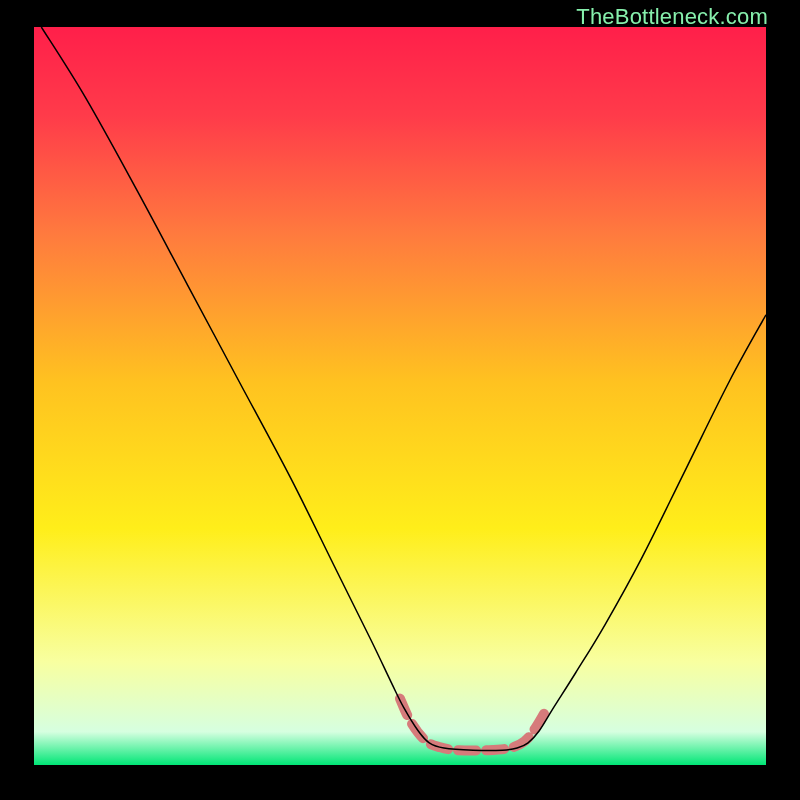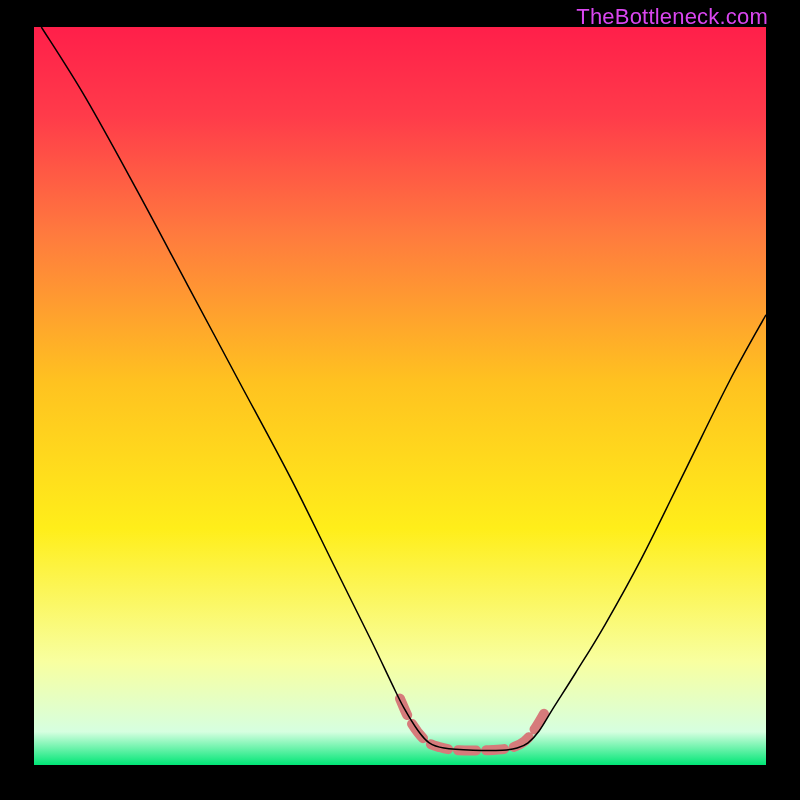--- a/index.html
+++ b/index.html
@@ -14,21 +14,21 @@
   .container {
     position: relative;
     width: 800px;
     height: 800px;
     background: #000;
   }
   .watermark {
     position: absolute;
     top: 4px;
     right: 32px;
-    color: #d946ef;
+    color: #86efac;
     font-size: 22px;
     font-weight: 400;
     letter-spacing: 0.2px;
     z-index: 10;
   }
   .plot-area {
     position: absolute;
     left: 34px;
     top: 27px;
     width: 732px;

